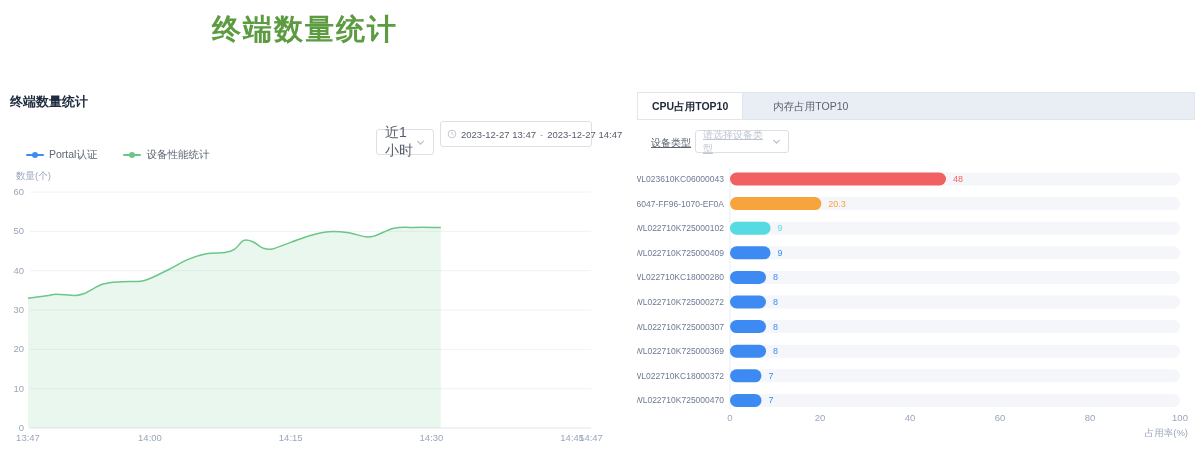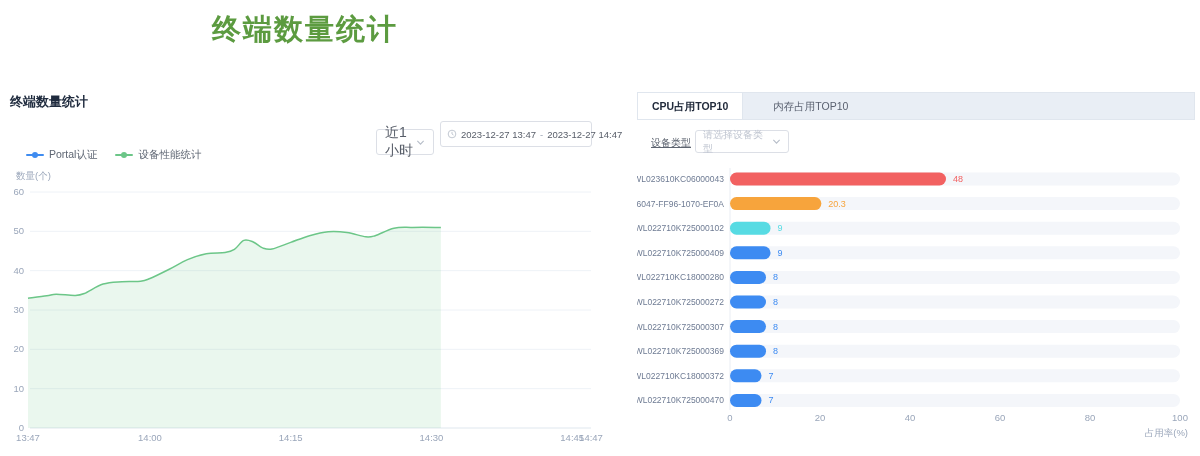--- a/index.html
+++ b/index.html
@@ -18,21 +18,21 @@
 
   .ctrl { position:absolute; display:flex; align-items:center; background:#fff;
           border:1px solid #dcdfe6; border-radius:3px; color:#575d68; }
   .time-select { left:376px; top:121px; width:58px; height:26px; padding:0 8px;
                  justify-content:space-between; font-size:14px; cursor:pointer;margin-top:8px; }
   .date-range  { left:440px; top:121px; width:152px; height:26px; padding:0 6px;
                  gap:4px; font-size:9.5px; white-space:nowrap; cursor:pointer; }
   .date-sep { color:#9aa3b2; }
   .icon { display:inline-flex; align-items:center; }
 
-  .legend { position:absolute; left:26px; top:148px; display:flex; gap:18px;
+  .legend { position:absolute; left:26px; top:148px; display:flex; gap:26px;
             align-items:center; }
   .legend-item { display:flex; align-items:center; gap:5px; cursor:pointer; }
   .lm { display:inline-block; width:18px; height:8px; position:relative; }
   .lm .line { position:absolute; left:0; right:0; top:3px; height:2px;
               background:currentColor; border-radius:1px; }
   .lm .dot  { position:absolute; left:6px; top:1px; width:6px; height:6px;
               border-radius:50%; background:currentColor; }
   .legend-label { font-size:10.5px; color:#5e6673; }
 
   .ylabel { position:absolute; left:16px; top:170px; font-size:9.5px; color:#9aa6ba; }
@@ -41,21 +41,21 @@
   .tabbar { position:absolute; left:0; top:92px; width:558px; height:28px;
             display:flex; background:#e9eef5; border:1px solid #e0e6ee;gap:16px; }
   .tab { padding:0 14px; line-height:26px; font-size:10.5px; color:#5a6170;
          cursor:pointer; }
   .tab.active { background:#fff; color:#222b3c; font-weight:bold;
                 border-right:1px solid #e0e6ee; }
 
   .dt-label { position:absolute; left:14px; top:136px; font-size:10px; color:#5d6470;text-decoration:underline; }
   .dt-select { left:58px; top:130px; width:94px; height:23px; padding:0 7px;
                justify-content:space-between; font-size:10px; cursor:pointer; }
-  .dt-select .ph { color:#c0c6d1; }
+  .dt-select .ph { color:#c0c6d1;text-decoration:underline; }
 
   #bar-chart { position:absolute; left:0; top:160px; width:558px; height:296px; }
 
   .axis-text { font-family:"Liberation Sans",sans-serif; font-size:9.5px; fill:#9aa6ba; }
   .cat-text  { font-family:"Liberation Sans",sans-serif; font-size:8.5px; fill:#6e7b93; }
   .val-text  { font-family:"Liberation Sans",sans-serif; font-size:9px; }
 </style>
 </head>
 <body>
 

